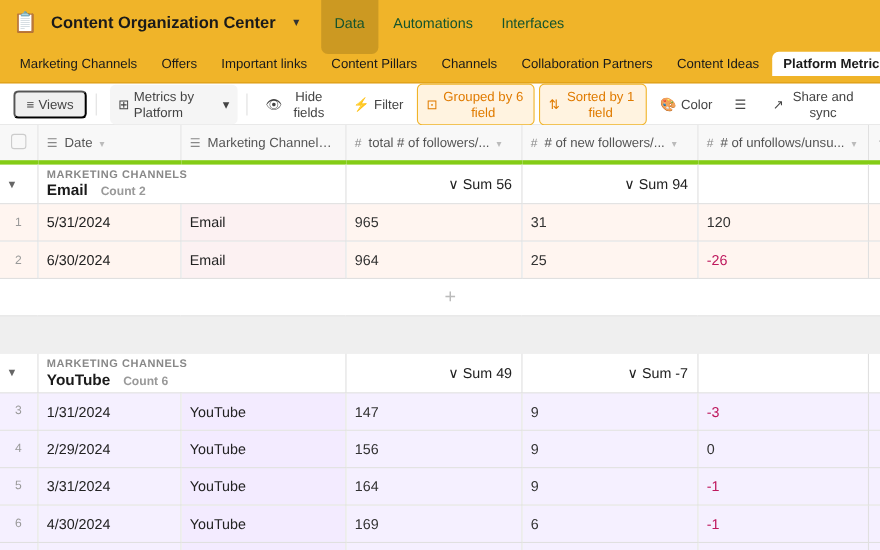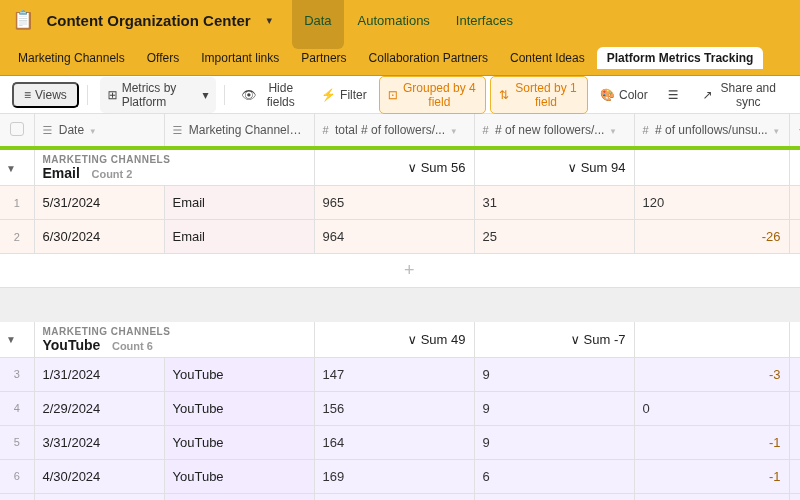--- a/index.html
+++ b/index.html
@@ -141,21 +141,21 @@
       padding: 0 8px;
       height: 34px;
       font-size: 13px;
       color: #222;
       white-space: nowrap;
       overflow: hidden;
       text-overflow: ellipsis;
     }
     .table td:first-child { text-align: center; font-size: 11px; color: #999; width: 34px; }
     .table td.num { text-align: left; color: #333; }
-    .table td.neg { text-align: right; color: #a16207; margin-top: 20px; }
+    .table td.neg { color: #be185d; margin-top: 20px; }
     .group-title-row td {
       background: #fff;
       padding: 4px 8px;
       border-bottom: 1px solid #e0e0e0;
     }
     .group-label {
       font-size: 10px;
       color: #888;
       text-transform: uppercase;
       letter-spacing: 0.5px;
@@ -214,21 +214,22 @@
     <div class="nav-tab active">Data</div>
     <div class="nav-tab">Automations</div>
     <div class="nav-tab">Interfaces</div>
   </div>
 </div>
 
 <div class="second-nav">
   <div class="second-nav-item">Marketing Channels</div>
   <div class="second-nav-item">Offers</div>
   <div class="second-nav-item">Important links</div>
-  <div class="second-nav-item">Partners</div>
+  <div class="second-nav-item">Content Pillars</div>
+  <div class="second-nav-item">Channels</div>
   <div class="second-nav-item">Collaboration Partners</div>
   <div class="second-nav-item">Content Ideas</div>
   <div class="second-nav-item active">
     Platform Metrics Tracking 
   </div>
 
 </div>
 
 <div class="toolbar">
   <button class="views-btn">
@@ -245,21 +246,21 @@
   <button class="toolbar-btn">
     <span>👁</span>
     <span>Hide fields</span>
   </button>
   <button class="toolbar-btn">
     <span>⚡</span>
     <span>Filter</span>
   </button>
   <button class="toolbar-btn active">
     <span>⊡</span>
-    <span>Grouped by 4 field</span>
+    <span>Grouped by 6 field</span>
   </button>
   <button class="toolbar-btn active">
     <span>⇅</span>
     <span>Sorted by 1 field</span>
   </button>
   <button class="toolbar-btn">
     <span>🎨</span>
     <span>Color</span>
   </button>
   <button class="toolbar-btn">

